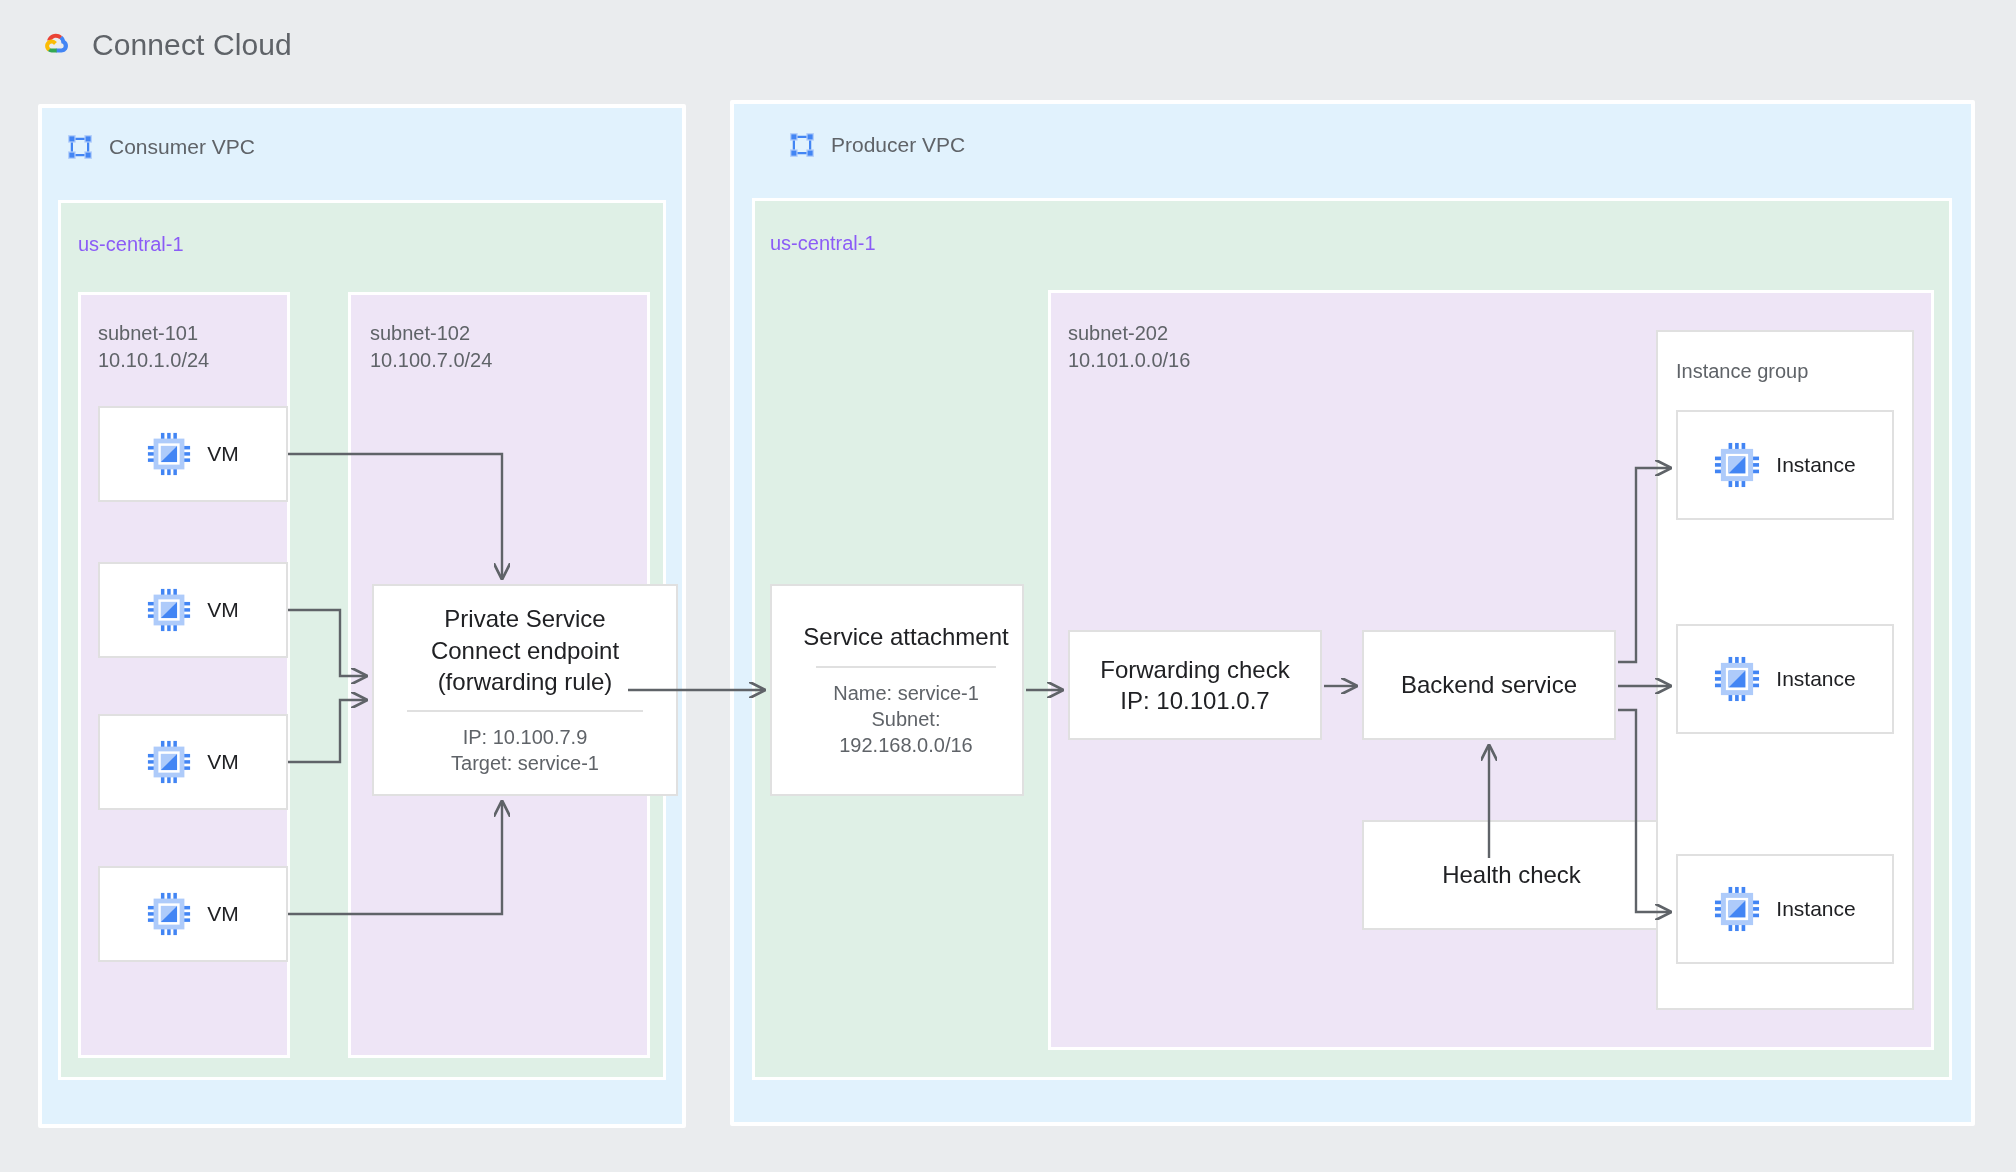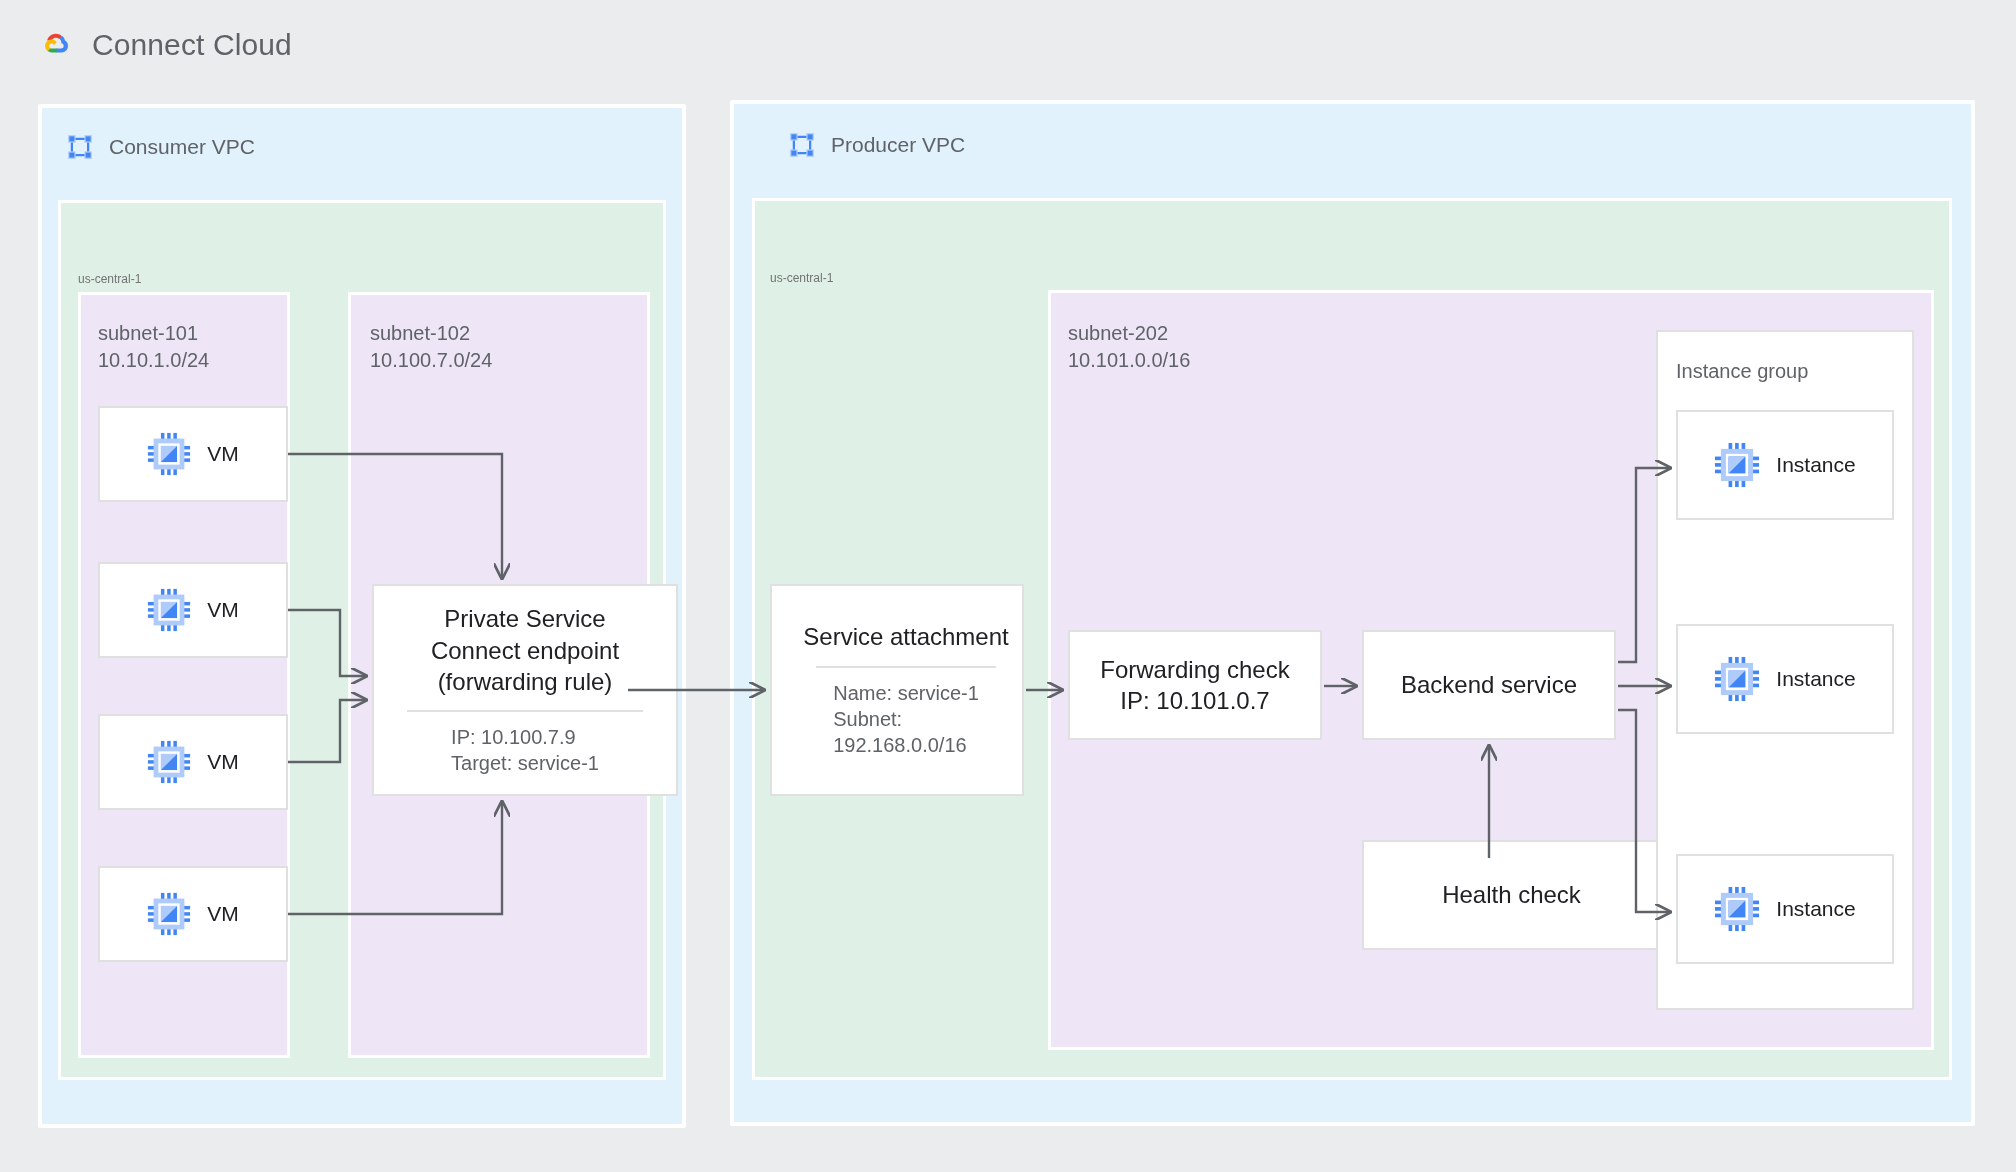--- a/index.html
+++ b/index.html
@@ -22,41 +22,41 @@
     position: absolute; background: #e1f2fd; border: 4px solid #ffffff;
     border-radius: 2px;
   }
   .vpc-head { position: absolute; display: flex; align-items: center; gap: 14px; }
   .vpc-title { font-size: 21px; color: #5f6368; white-space: nowrap; }
   .vpc-icon { width: 30px; height: 30px; flex: none; }
 
   .region {
     position: absolute; background: #dff0e6; border: 3px solid #ffffff;
   }
-  .region-label { position: absolute; font-size: 12px; color: #737373; white-space: nowrap; margin-top: 39px; }
+  .region-label { position: absolute; font-size: 20px; color: #8b5cf6; white-space: nowrap; }
 
   .subnet { position: absolute; background: #eee5f6; border: 3px solid #ffffff; }
   .subnet-label {
     position: absolute; font-size: 20px; color: #5f6368; line-height: 1.33; white-space: pre-line;
   }
 
   .grp-box { position: absolute; background: #ffffff; border: 2px solid #e0e0e0; }
   .grp-label { position: absolute; font-size: 20px; color: #5f6368; white-space: nowrap; }
 
   
   .node {
     position: absolute; background: #ffffff; border: 2px solid #e0e0e0;
     display: flex; flex-direction: column; align-items: center; justify-content: center;
   }
   .node-title {
     font-size: 24px; color: #202124; text-align: center; line-height: 1.3; white-space: pre-line;
   }
   .node .divider { width: 78%; height: 2px; background: #e0e0e0; margin: 13px 0 12px; }
   .node-sub {
-    font-size: 20px; color: #5f6368; line-height: 1.32; white-space: pre-line;
+    font-size: 20px; color: #5f6368; text-align: center; line-height: 1.32; white-space: pre-line;
   }
 
   .vm-node { flex-direction: row; gap: 16px; }
   .vm-label { font-size: 21px; color: #202124; white-space: nowrap; }
   .chip { width: 44px; height: 44px; flex: none; }
   .chip.big { width: 46px; height: 46px; }
 
   
   #wires { position: absolute; left: 0; top: 0; width: 2016px; height: 1172px; pointer-events: none; }
 </style>
@@ -240,21 +240,21 @@
 
   <div class="node" style="left:1068px; top:630px; width:254px; height:110px;">
     <div class="node-title">Forwarding check
 IP: 10.101.0.7</div>
   </div>
 
   <div class="node" style="left:1362px; top:630px; width:254px; height:110px;">
     <div class="node-title">Backend service</div>
   </div>
 
-  <div class="node" style="left:1362px; top:840px; width:299px; height:110px;align-items:center;">
+  <div class="node" style="left:1362px; top:820px; width:299px; height:110px;align-items:center;">
     <div class="node-title">Health check</div>
   </div>
 
   <div class="grp-box" style="left:1656px; top:330px; width:258px; height:680px;"></div>
   <div class="grp-label" style="left:1676px; top:360px;">Instance group</div>
 
   <div class="node vm-node" style="left:1676px; top:410px; width:218px; height:110px;">
     <svg class="chip big" viewBox="0 0 24 24">
       <g fill="#4285f4">
         <rect x="7.6" y="0.5" width="1.9" height="3.4"></rect>

